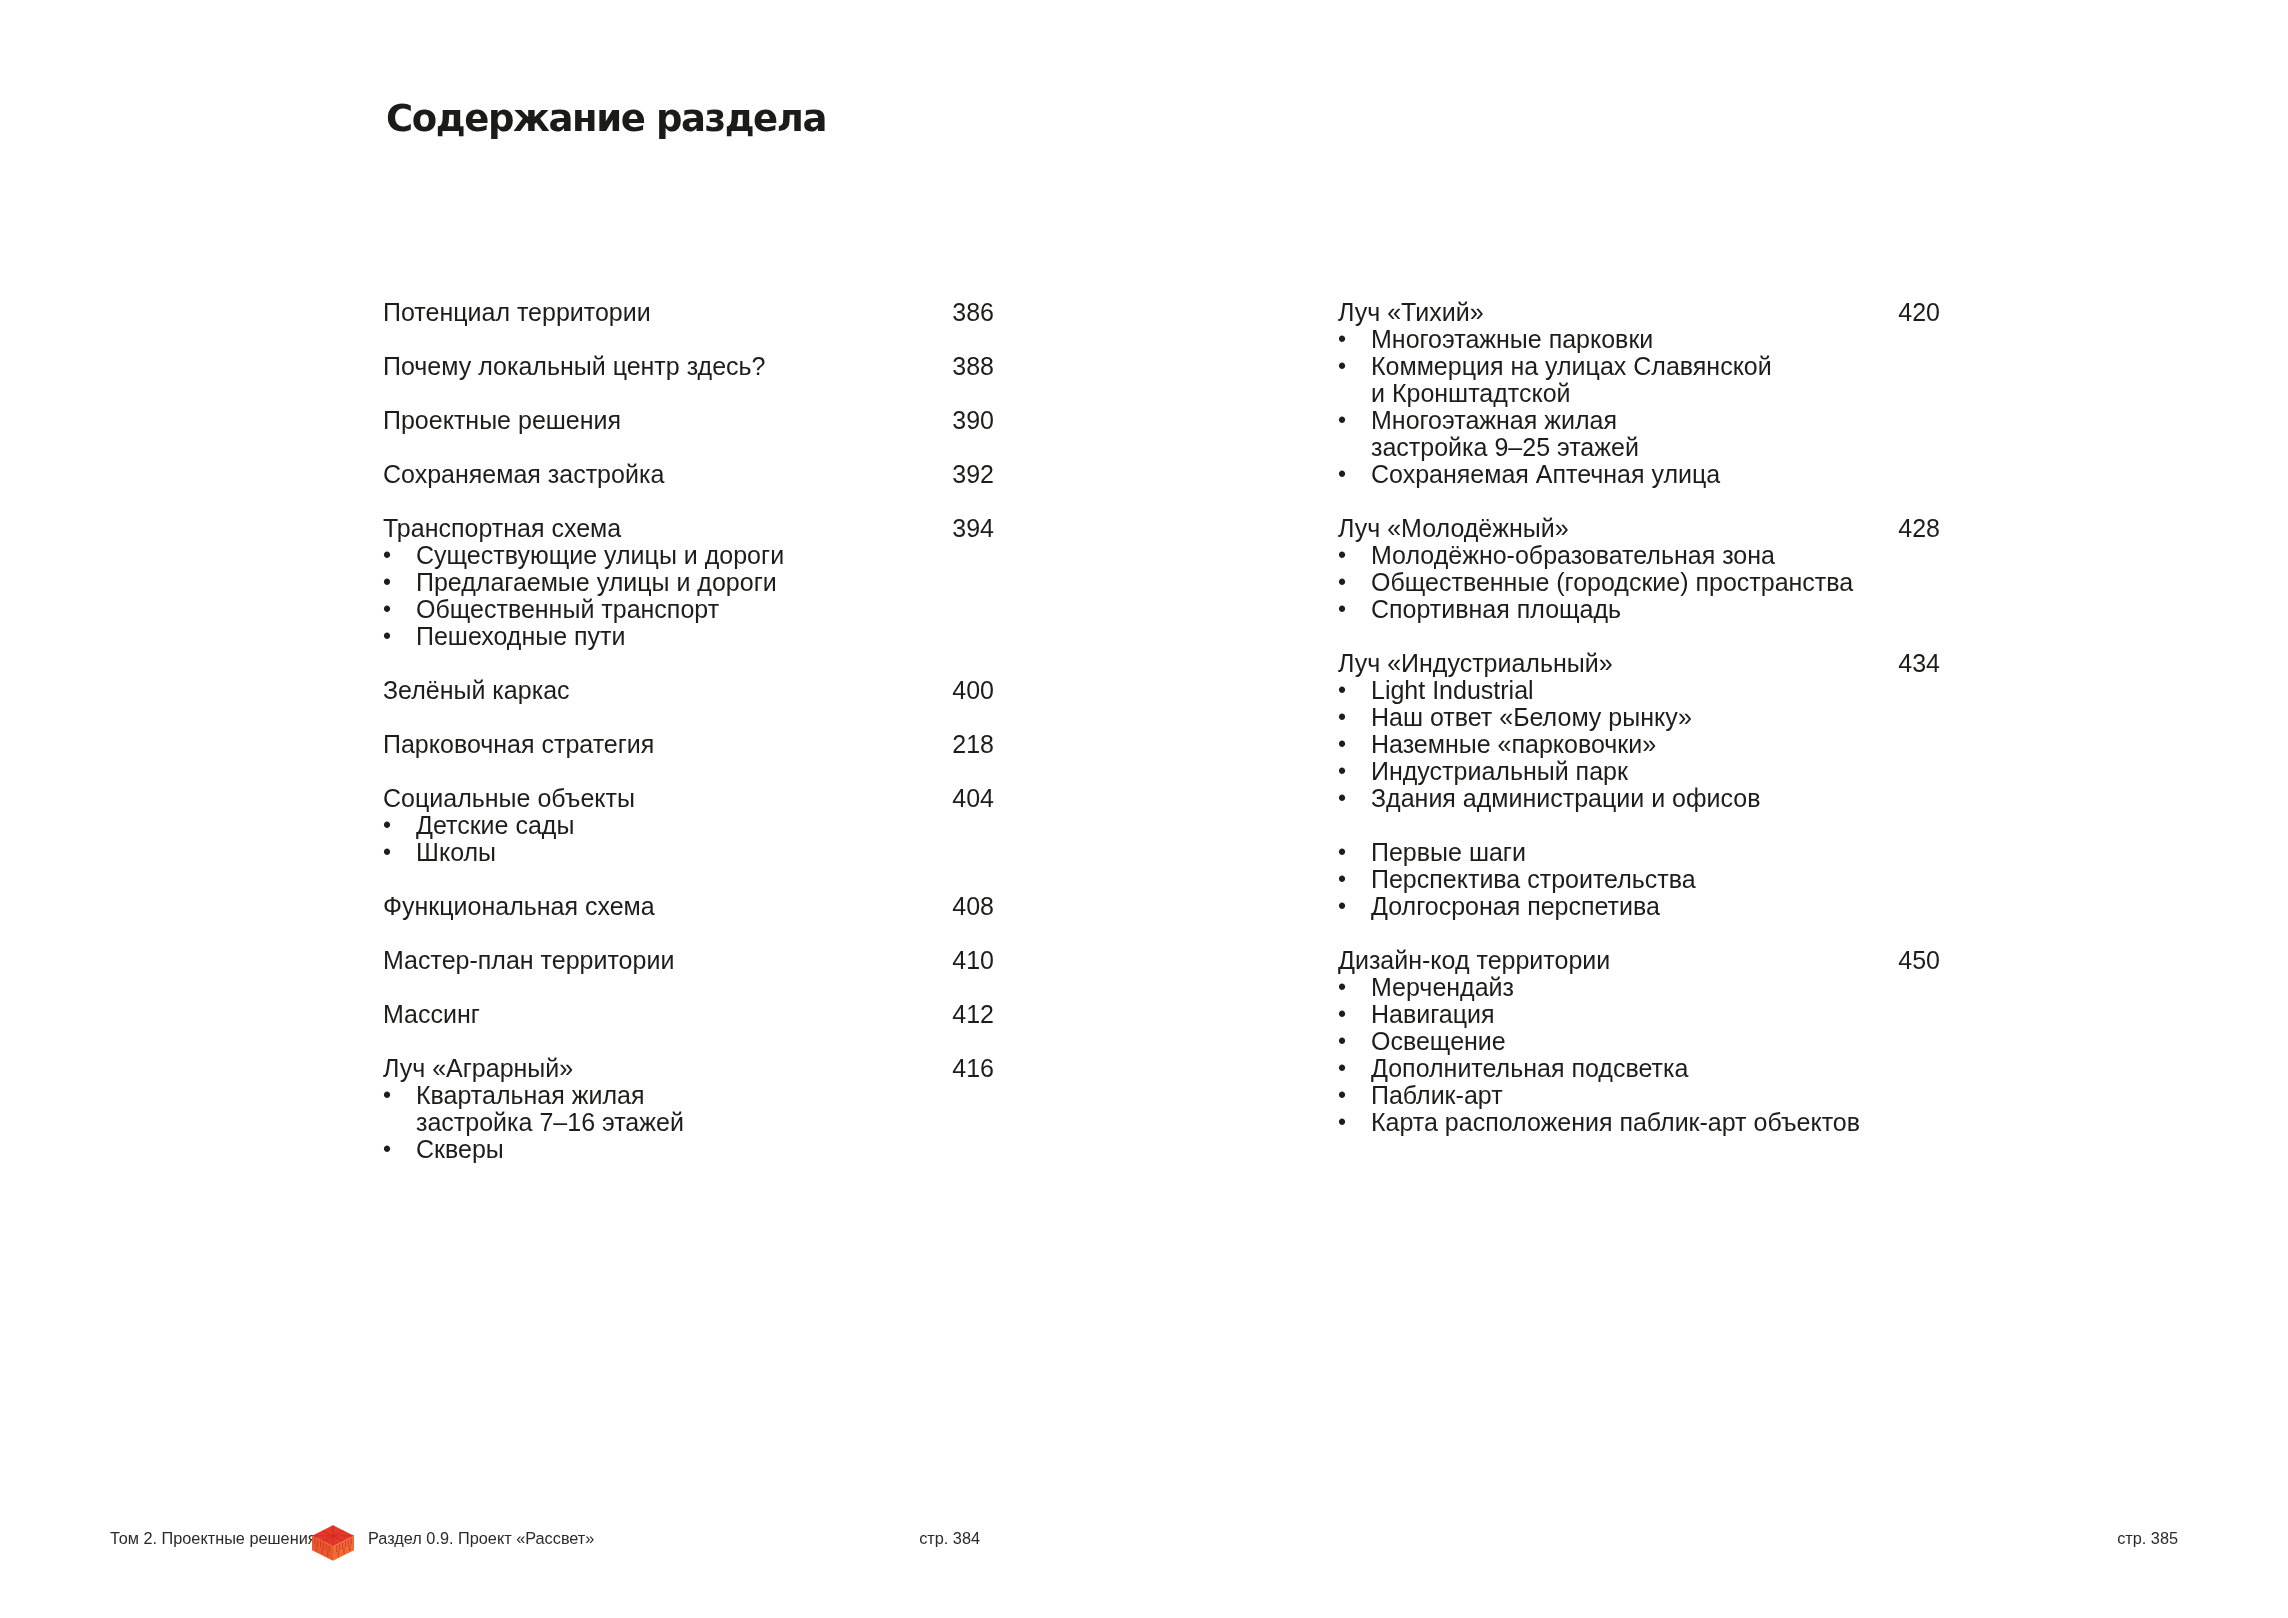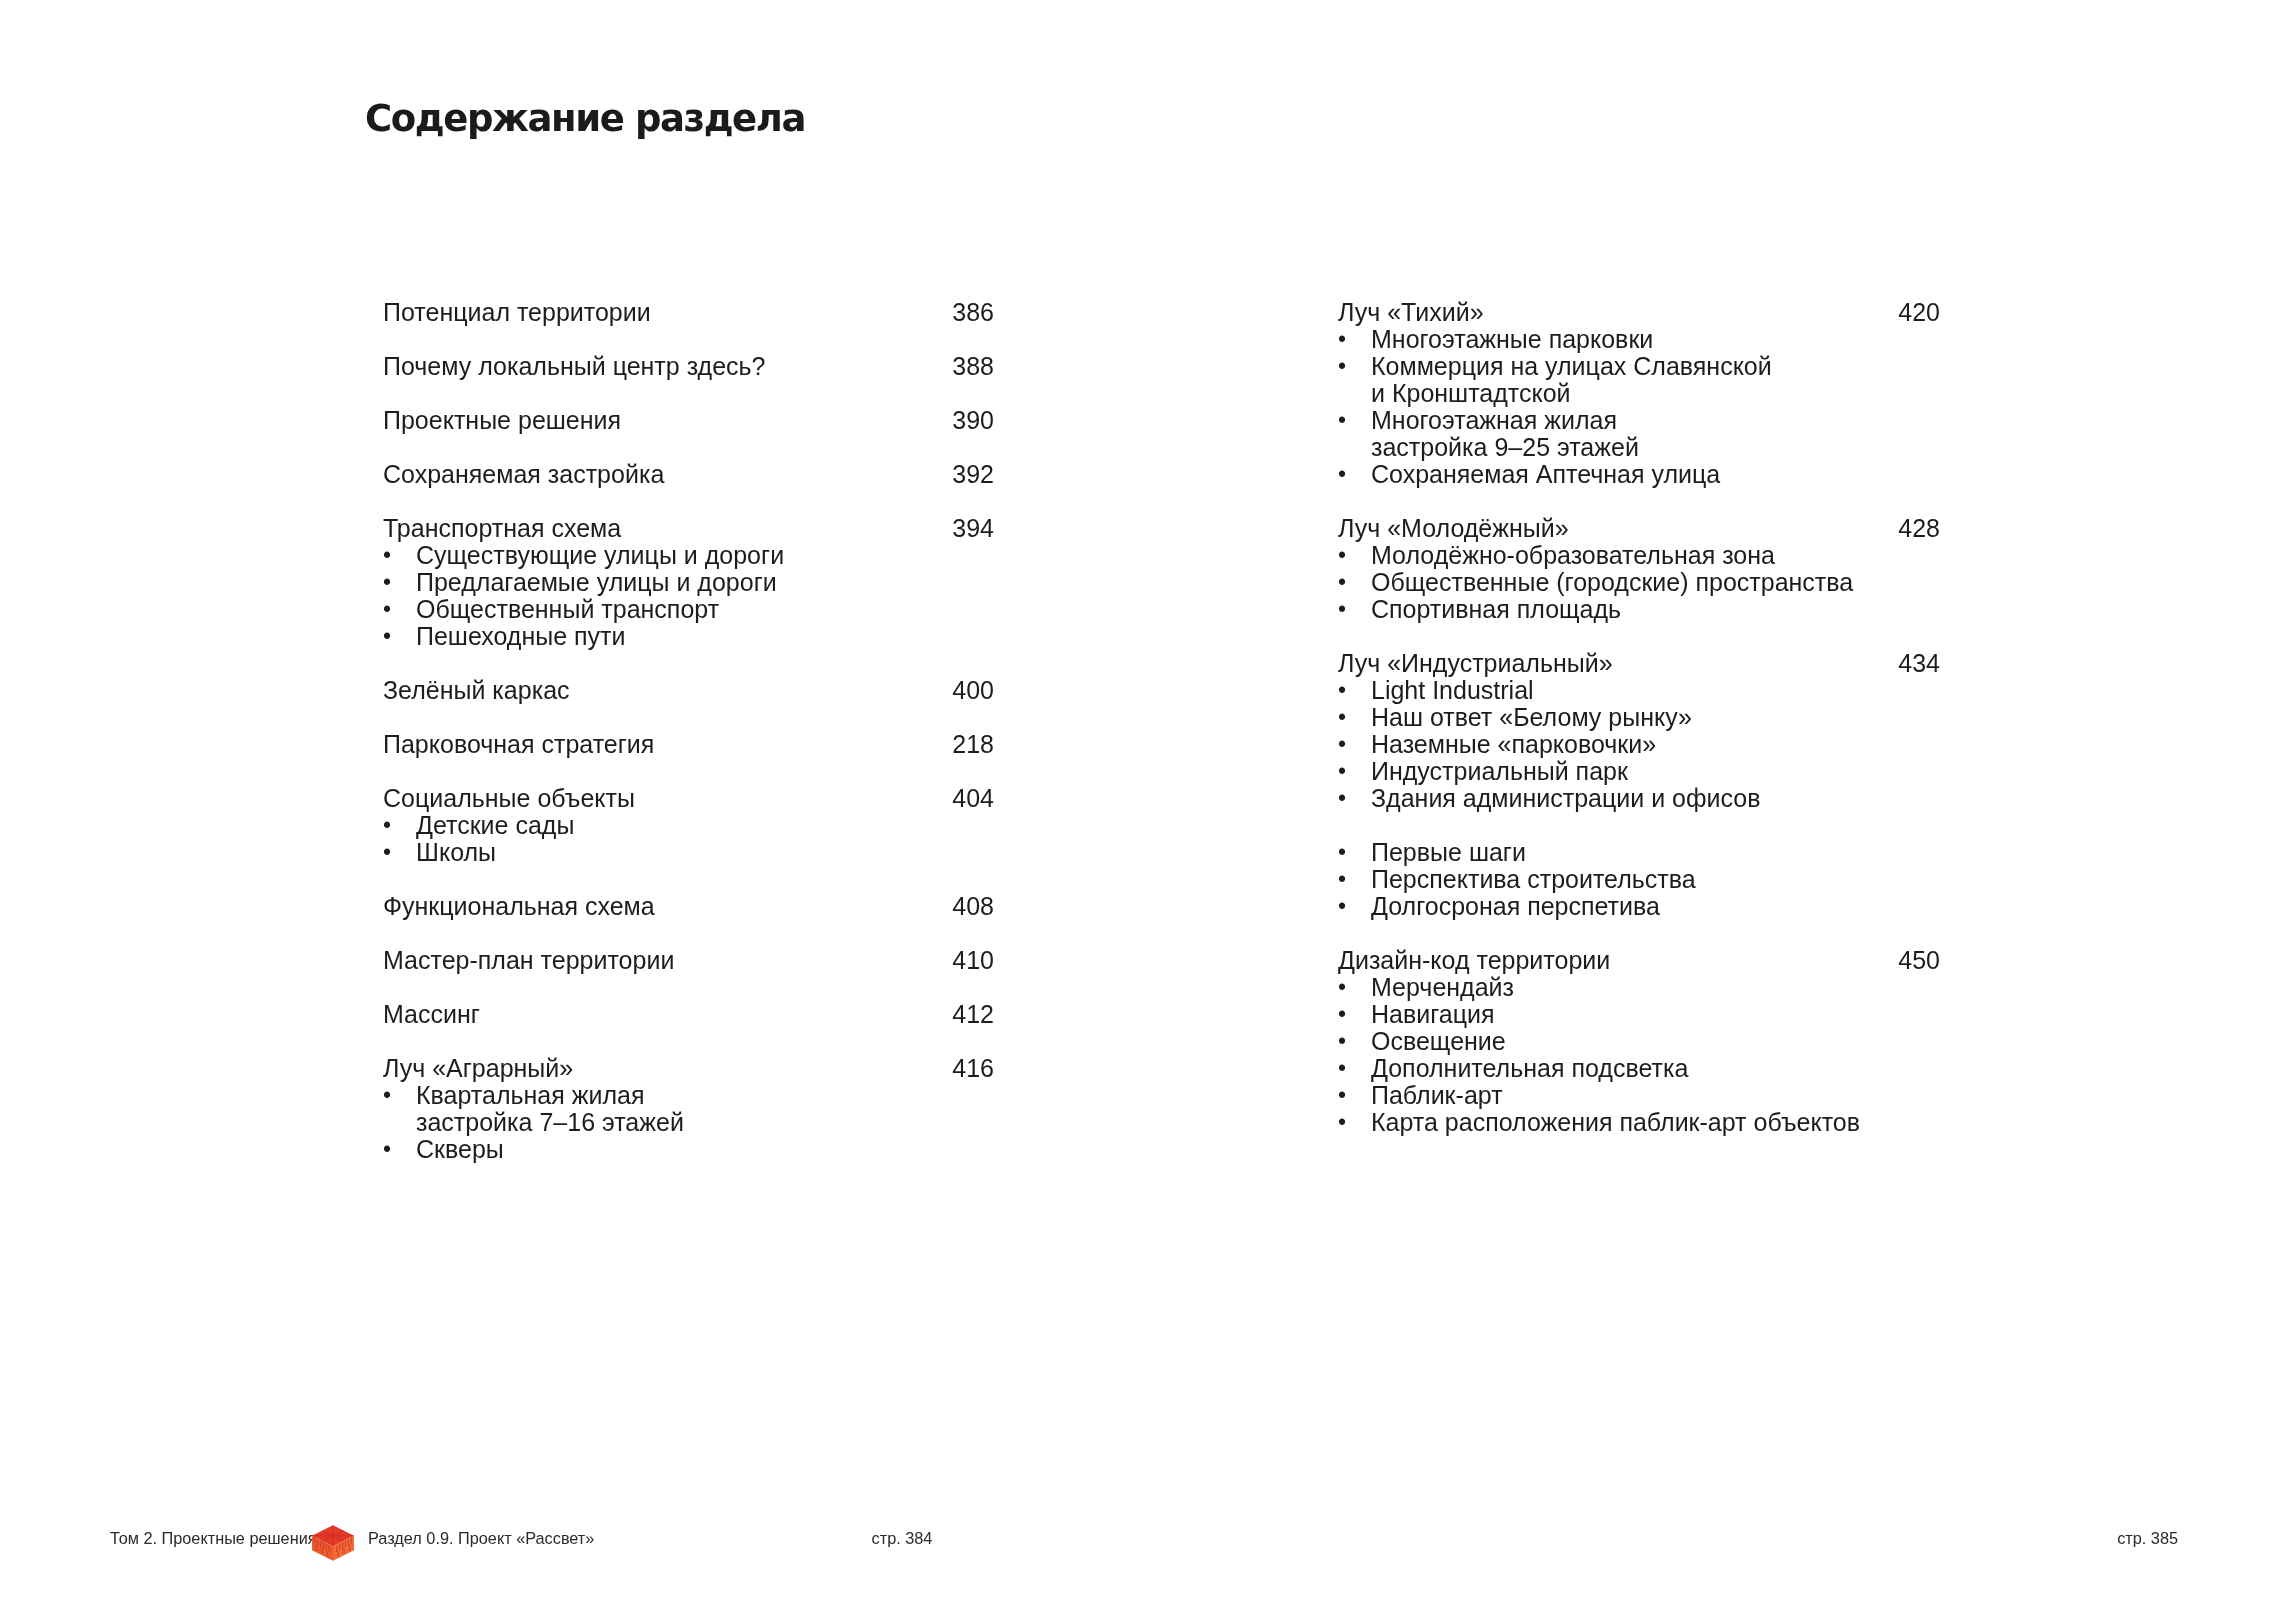--- a/index.html
+++ b/index.html
@@ -5,21 +5,21 @@
   html,body{margin:0;padding:0;background:#fff;}
   .page{
     position:relative;
     width:2288px;height:1619px;
     background:#ffffff;
     color:#1d1d1b;
     font-family:"Liberation Sans","DejaVu Sans",sans-serif;
     overflow:hidden;
   }
   .page-title{
-    position:absolute;left:365px;top:100px;
+    position:absolute;left:386px;top:100px;
     font-family:"DejaVu Sans","Liberation Sans",sans-serif;
     font-weight:800;
     font-size:37px;line-height:38px;
     letter-spacing:-1.4px;
     color:#1b1b19;
   }
   .toc-col{position:absolute;top:299px;margin-left:16px;}
   .col-left{left:367px;width:611px;}
   .col-right{left:1322px;width:602px;}
   .section{margin-bottom:27px;}
@@ -31,21 +31,21 @@
   .num{white-space:nowrap;}
   .bullet{display:flex;font-size:25px;line-height:27px;}
   .dot{flex:0 0 33px;font-size:23px;color:#1d1d1b;}
   .bt{white-space:nowrap;}
   .footer-item{
     position:absolute;top:1529px;
     font-size:16.3px;line-height:19px;color:#2a2a28;
   }
   .f-volume{left:110px;}
   .f-section{left:368px;}
-  .f-page-l{left:824px;width:156px;text-align:center;}
+  .f-page-l{left:824px;width:156px;text-align:right;}
   .f-page-r{right:110px;}
   .f-logo{position:absolute;left:312px;top:1524px;width:42px;height:37px;}
 </style>
 </head>
 <body>
 
 <div class="page">
 
   <div class="page-title">Содержание раздела</div>
 

